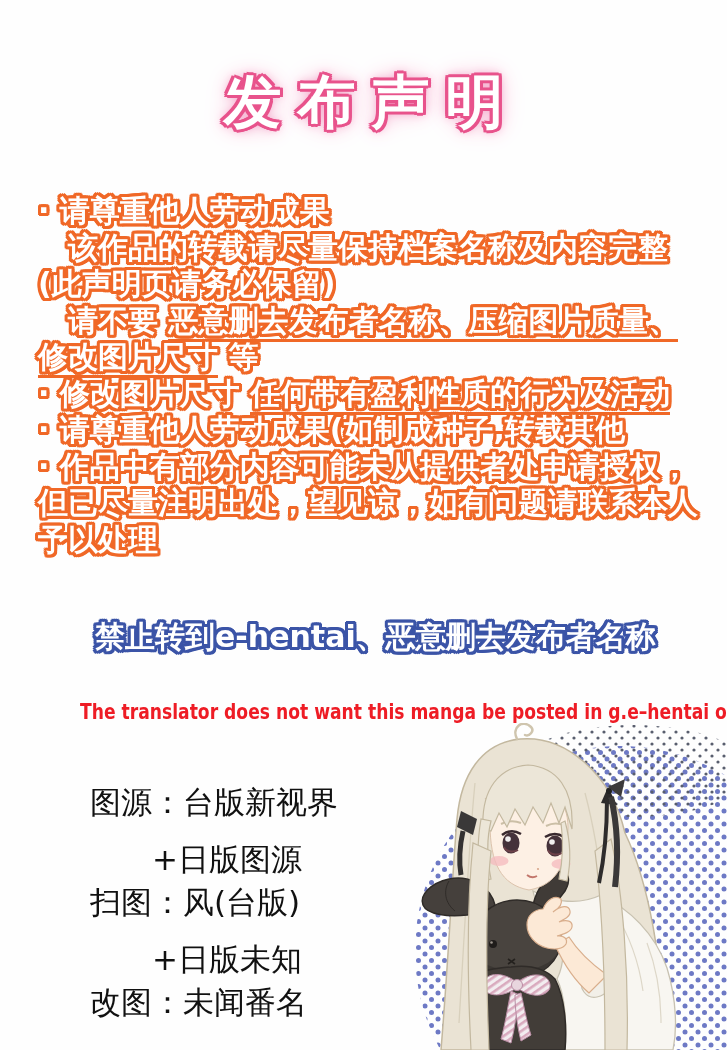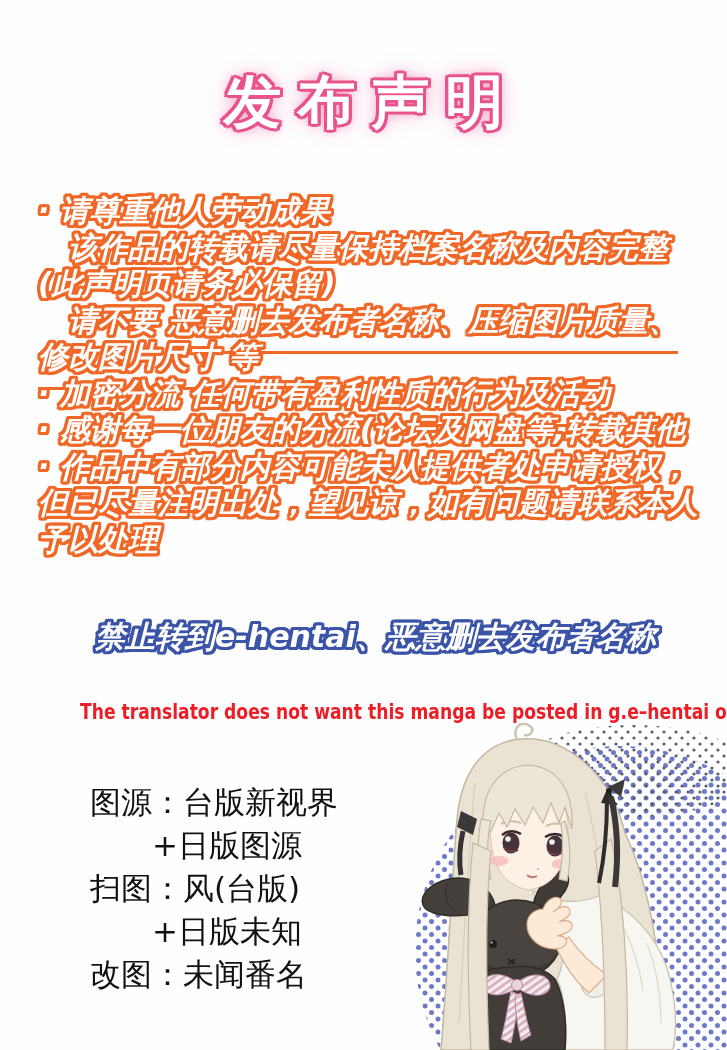--- a/index.html
+++ b/index.html
@@ -13,71 +13,71 @@
     position:absolute;top:64px;left:0;width:100%;text-align:center;
     font-size:58px;font-weight:bold;letter-spacing:16px;text-indent:16px;
     color:#ffffff;
     text-shadow:
       3px 0 0 #e8538c,-3px 0 0 #e8538c,0 3px 0 #e8538c,0 -3px 0 #e8538c,
       2px 2px 0 #e8538c,-2px 2px 0 #e8538c,2px -2px 0 #e8538c,-2px -2px 0 #e8538c,
       3px 2px 0 #e8538c,-3px 2px 0 #e8538c,3px -2px 0 #e8538c,-3px -2px 0 #e8538c,
       0 0 10px #f291bd,0 0 18px #f6b8d4,0 0 28px #fad4e6;
   }
   
-  .o,.b{color:#ffffff;font-weight:bold;font-style:italic;}
+  .o,.b{color:#ffffff;font-weight:bold;}
   .o{
     text-shadow:
       3px 0 0 #f06827,-3px 0 0 #f06827,0 3px 0 #f06827,0 -3px 0 #f06827,
       2px 2px 0 #f06827,-2px 2px 0 #f06827,2px -2px 0 #f06827,-2px -2px 0 #f06827,
       3px 2px 0 #f06827,-3px 2px 0 #f06827,3px -2px 0 #f06827,-3px -2px 0 #f06827,
       2px 3px 0 #f06827,-2px 3px 0 #f06827,2px -3px 0 #f06827,-2px -3px 0 #f06827;
   }
   .b{
     text-shadow:
       3px 0 0 #3b54a7,-3px 0 0 #3b54a7,0 3px 0 #3b54a7,0 -3px 0 #3b54a7,
       2px 2px 0 #3b54a7,-2px 2px 0 #3b54a7,2px -2px 0 #3b54a7,-2px -2px 0 #3b54a7,
       3px 2px 0 #3b54a7,-3px 2px 0 #3b54a7,3px -2px 0 #3b54a7,-3px -2px 0 #3b54a7,
       2px 3px 0 #3b54a7,-2px 3px 0 #3b54a7,2px -3px 0 #3b54a7,-2px -3px 0 #3b54a7;
   }
   
   .notice{position:absolute;top:193px;left:38px;width:665px;font-size:30px;line-height:36.5px;}
   .nl{white-space:nowrap;}
   .nl.ind{padding-left:30px;}
-  .u{border-bottom:3.5px solid #f06827;padding-bottom:13px;}
+  .u{border-bottom:3.5px solid #f06827;padding-bottom:1px;}
   
   .ban{position:absolute;top:618px;left:95px;font-size:30px;line-height:37px;white-space:nowrap;}
   
   .eng{
     position:absolute;top:699px;left:0;width:100%;text-align:center;
     font-size:22px;font-weight:bold;color:#ee1c25;white-space:nowrap;
     transform:scaleX(.78);transform-origin:50% 50%;
   }
   
   .credits{position:absolute;top:781px;left:90px;font-size:31px;font-weight:normal;
     color:#111111;line-height:43px;white-space:nowrap;}
-  .credits .ind{padding-left:62px;}
+  .credits .ind{padding-left:62px;margin-top:14px;}
   
   .art{position:absolute;left:415px;top:723px;width:312px;height:327px;}
   .art svg{display:block;}
 </style>
 </head>
 <body>
 
 <div class="page">
 
   <div class="title">发布声明</div>
 
   <div class="notice">
     <div class="nl o"><span>· 请尊重他人劳动成果</span></div>
     <div class="nl o ind"><span>该作品的转载请尽量保持档案名称及内容完整</span></div>
     <div class="nl o"><span>(此声明页请务必保留)</span></div>
     <div class="nl o ind"><span>请不要 </span><span class="u">恶意删去发布者名称、压缩图片质量、</span></div>
     <div class="nl o"><span class="u">修改图片尺寸</span><span> 等</span></div>
-    <div class="nl o"><span>· 加密分流 </span><span class="u">任何带有盈利性质的行为及活动</span></div>
-    <div class="nl o"><span>· 感谢每一位朋友的分流(论坛及网盘等,转载其他</span></div>
+    <div class="nl o"><span>· 修改图片尺寸 </span><span class="u">任何带有盈利性质的行为及活动</span></div>
+    <div class="nl o"><span>· 请尊重他人劳动成果(如制成种子,转载其他</span></div>
     <div class="nl o"><span>· 作品中有部分内容可能未从提供者处申请授权，</span></div>
     <div class="nl o"><span>但已尽量注明出处，望见谅，如有问题请联系本人</span></div>
     <div class="nl o"><span>予以处理</span></div>
   </div>
 
   <div class="ban">
     <div class="b">禁止转到e-hentai、恶意删去发布者名称</div>
   </div>
 
   <div class="eng">The translator does not want this manga be posted in g.e–hentai or E–hentai.</div>

